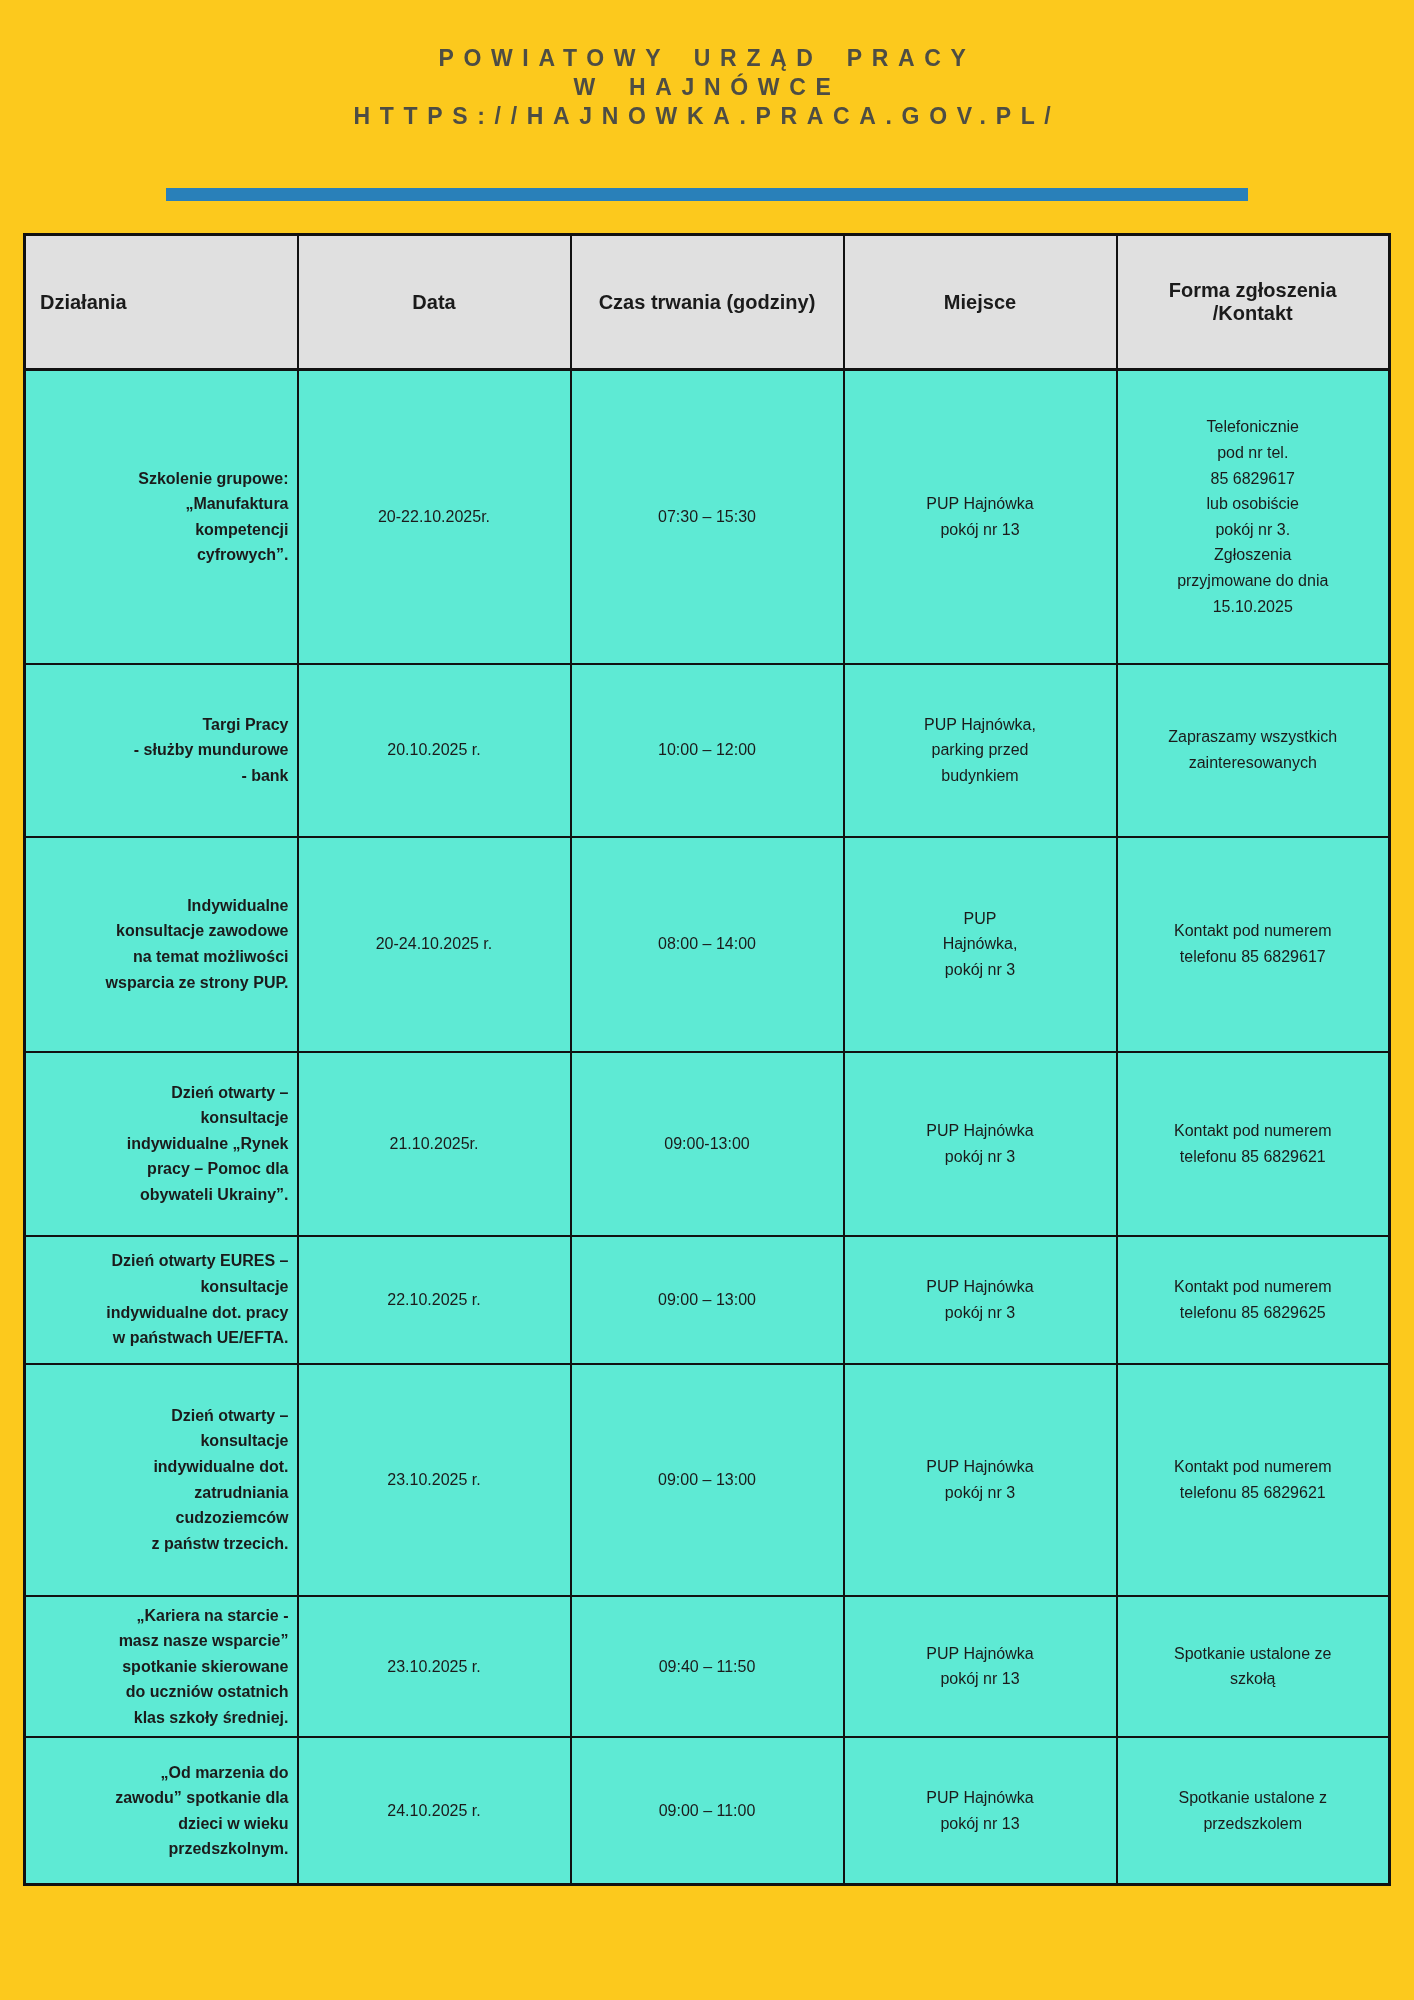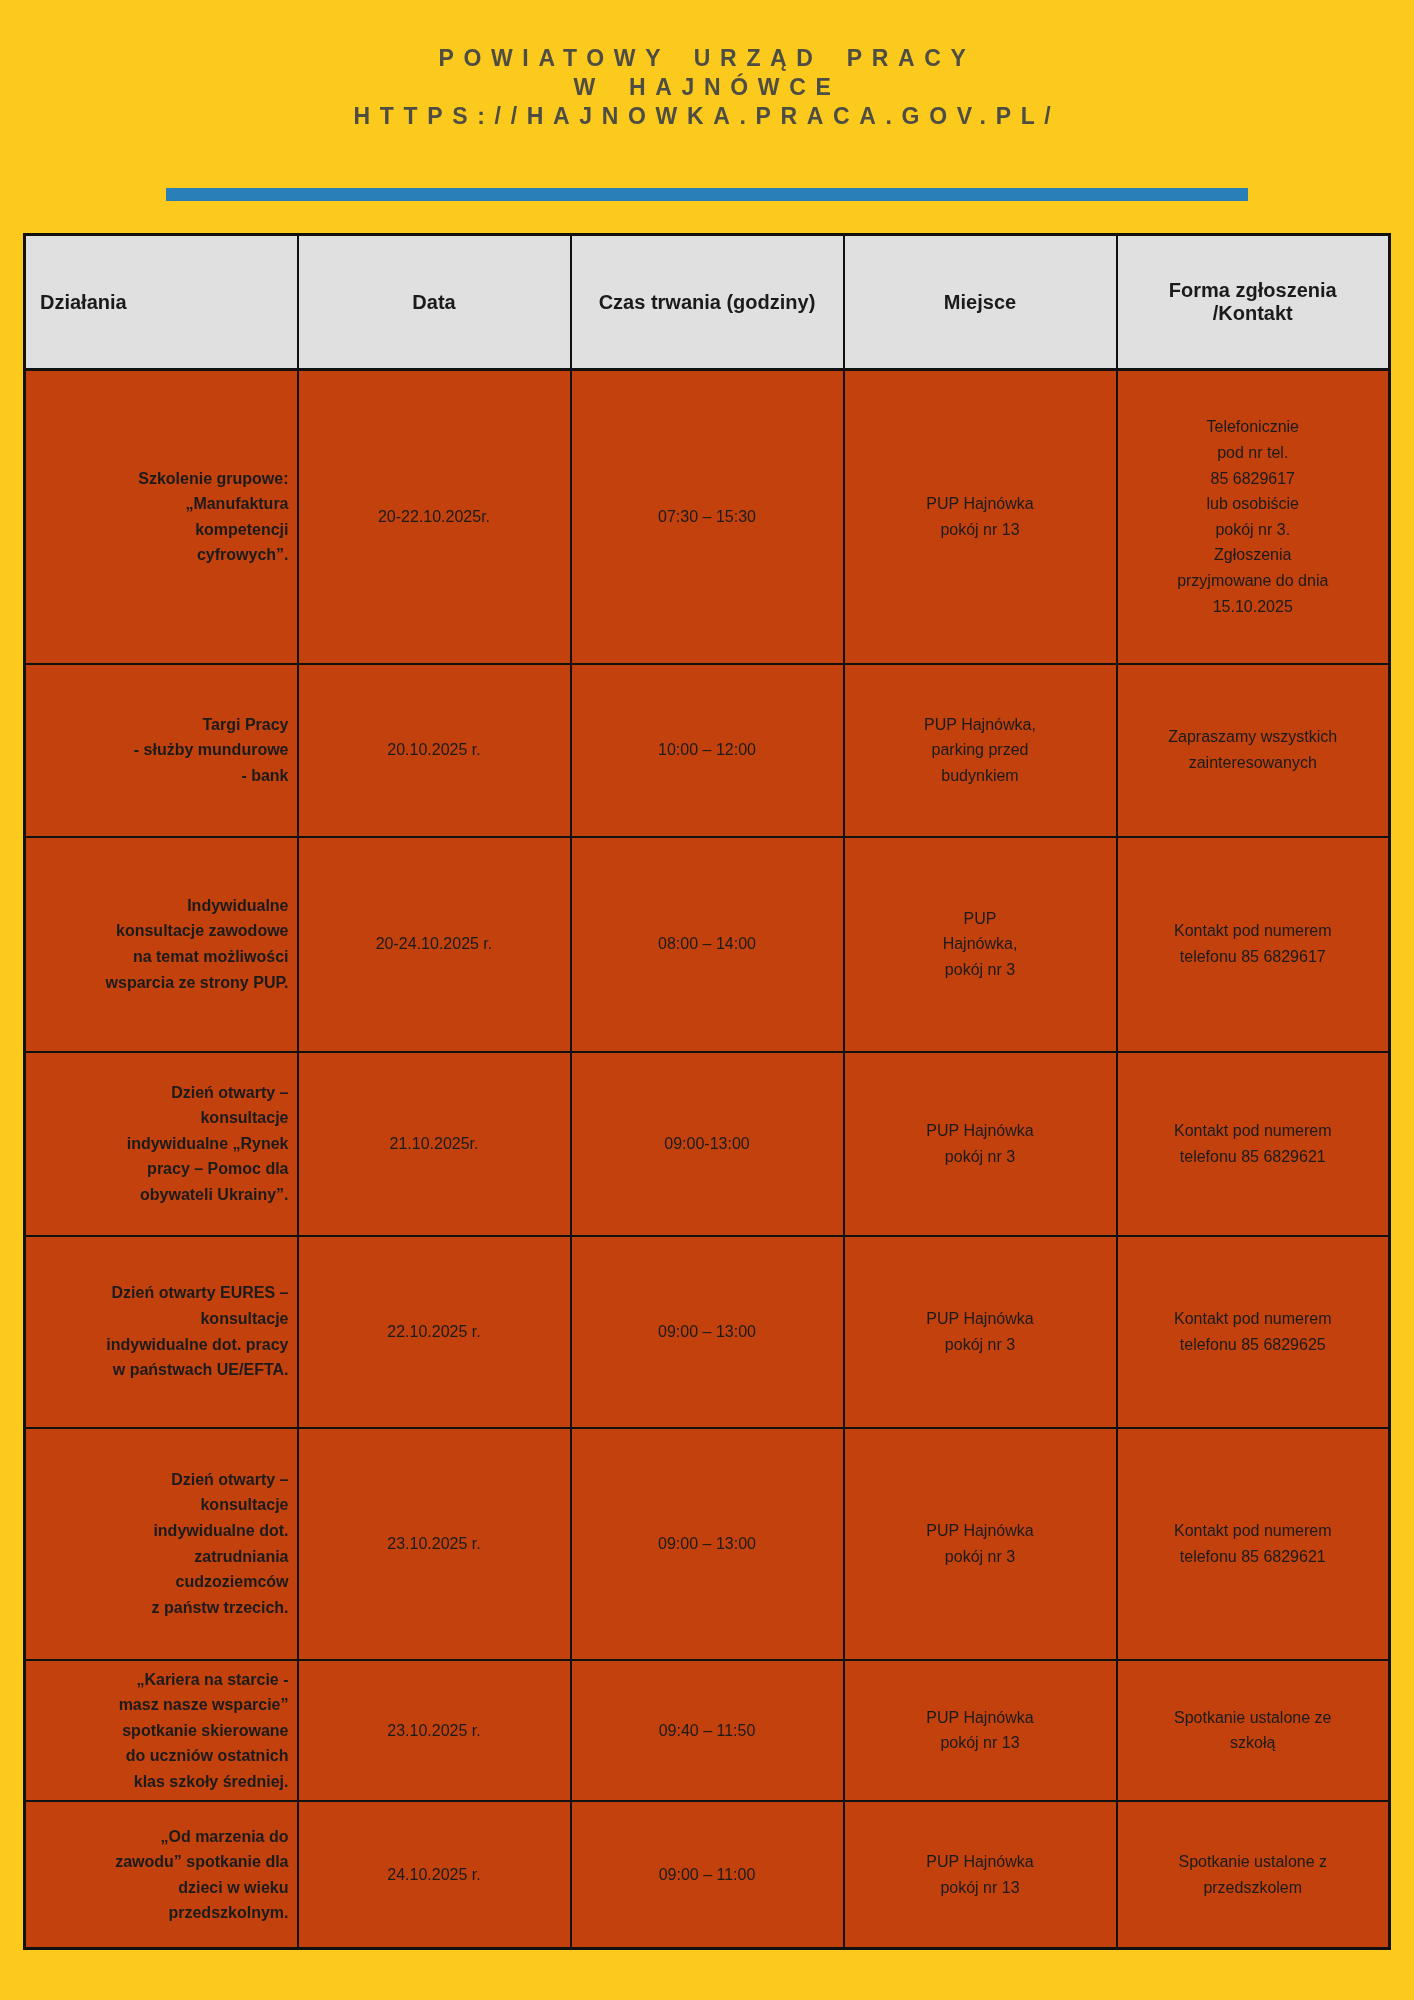--- a/index.html
+++ b/index.html
@@ -27,21 +27,21 @@
     width:1082px;height:13px;
     margin:57px 0 0 166px;
     background:#2980b9;
   }
   
   table.events{
     border-collapse:collapse;
     table-layout:fixed;
     width:1368px;
     margin:32px 0 0 23px;
-    background:#c2410c;
+    background:#5eead4;
     border:3px solid #111111;
   }
   table.events col{width:20%;}
   th,td{
     border:2px solid #111111;
     vertical-align:middle;
     white-space:pre-line;
     color:#1b1b1b;
     padding:6px 10px;
   }
@@ -62,21 +62,21 @@
   td.activity{
     text-align:right;
     padding-left:14px;
     padding-right:8px;
     font-weight:bold;
   }
   tbody tr:nth-child(1){height:294px;}
   tbody tr:nth-child(2){height:173px;}
   tbody tr:nth-child(3){height:215px;}
   tbody tr:nth-child(4){height:184px;}
-  tbody tr:nth-child(5){height:192px;}
+  tbody tr:nth-child(5){height:128px;}
   tbody tr:nth-child(6){height:232px;}
   tbody tr:nth-child(7){height:134px;}
   tbody tr:nth-child(8){height:147px;}
 </style>
 </head>
 <body>
 
 <div class="header">
   <div class="line">POWIATOWY URZĄD PRACY</div>
   <div class="line">W HAJNÓWCE</div>

